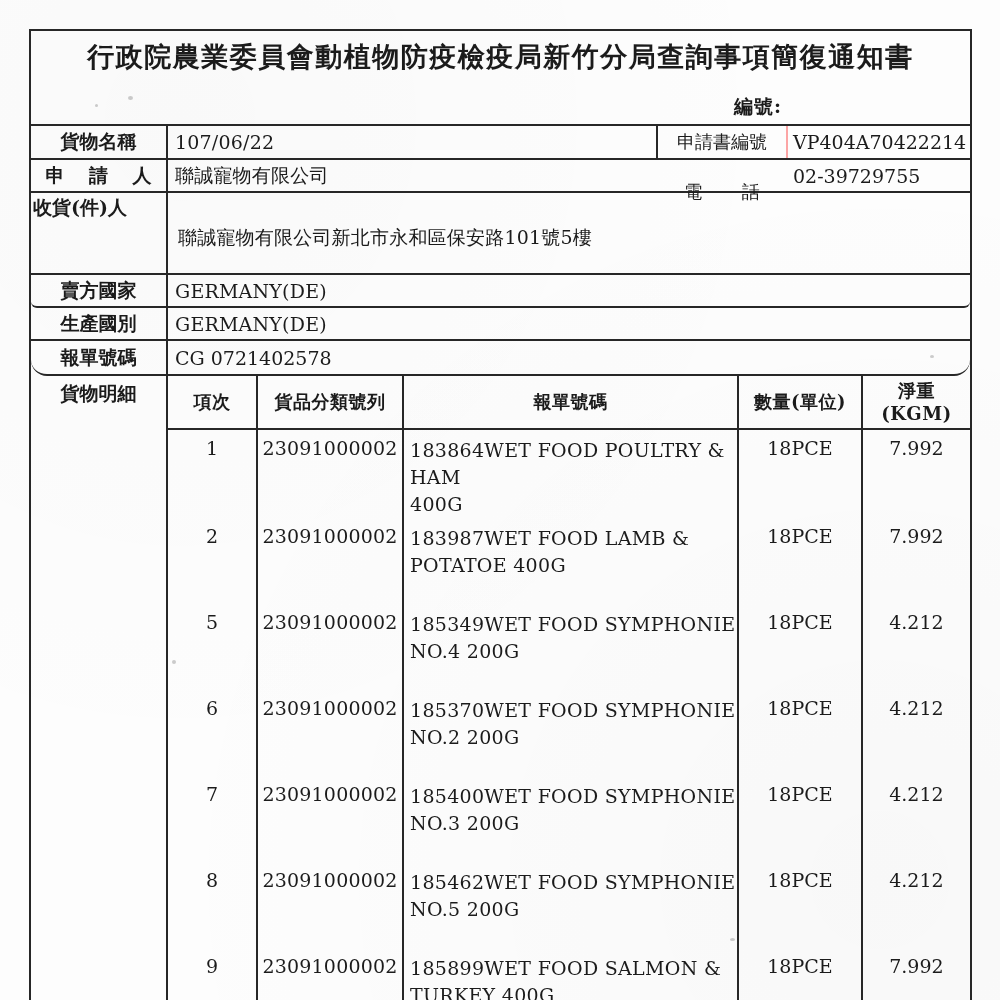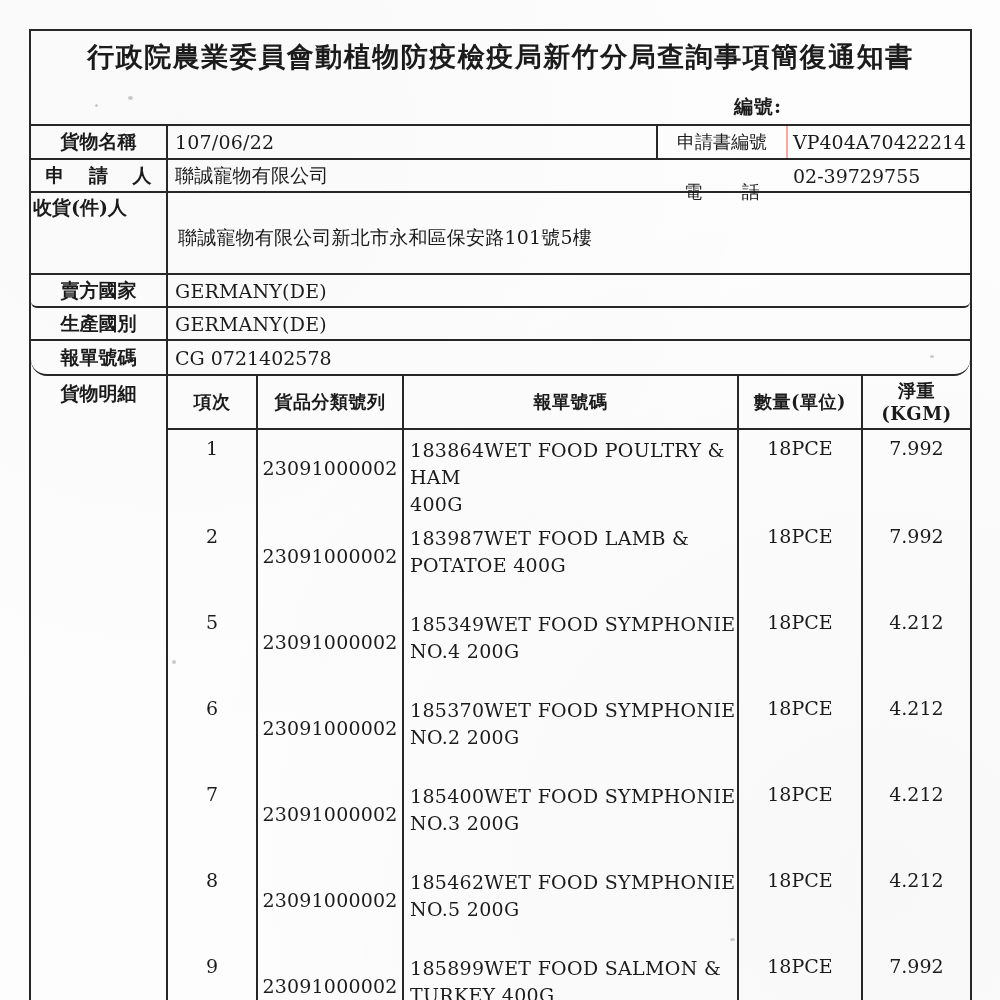--- a/index.html
+++ b/index.html
@@ -188,21 +188,21 @@
   .gt td:last-child { border-right: none; }
 
   .c-seq   { width: 88px;  text-align: center; }
   .c-code  { width: 144px; text-align: center; }
   .c-name  { width: auto;  text-align: left; }
   .c-qty   { width: 122px; text-align: center; }
   .c-wt    { width: 107px; text-align: center; }
 
   .cellpad  { padding-top: 7px; }
   .c-name .cellpad { padding-left: 6px; line-height: 1.42; letter-spacing: 0.3px; }
-  .c-code .cellpad { letter-spacing: 0.2px; margin-top: 20px; }
+  .c-code .cellpad { letter-spacing: 0.2px; }
 
   
   .speck {
     position: absolute;
     background: rgba(90,90,90,0.30);
     border-radius: 50%;
     pointer-events: none;
   }
 </style>
 </head>

